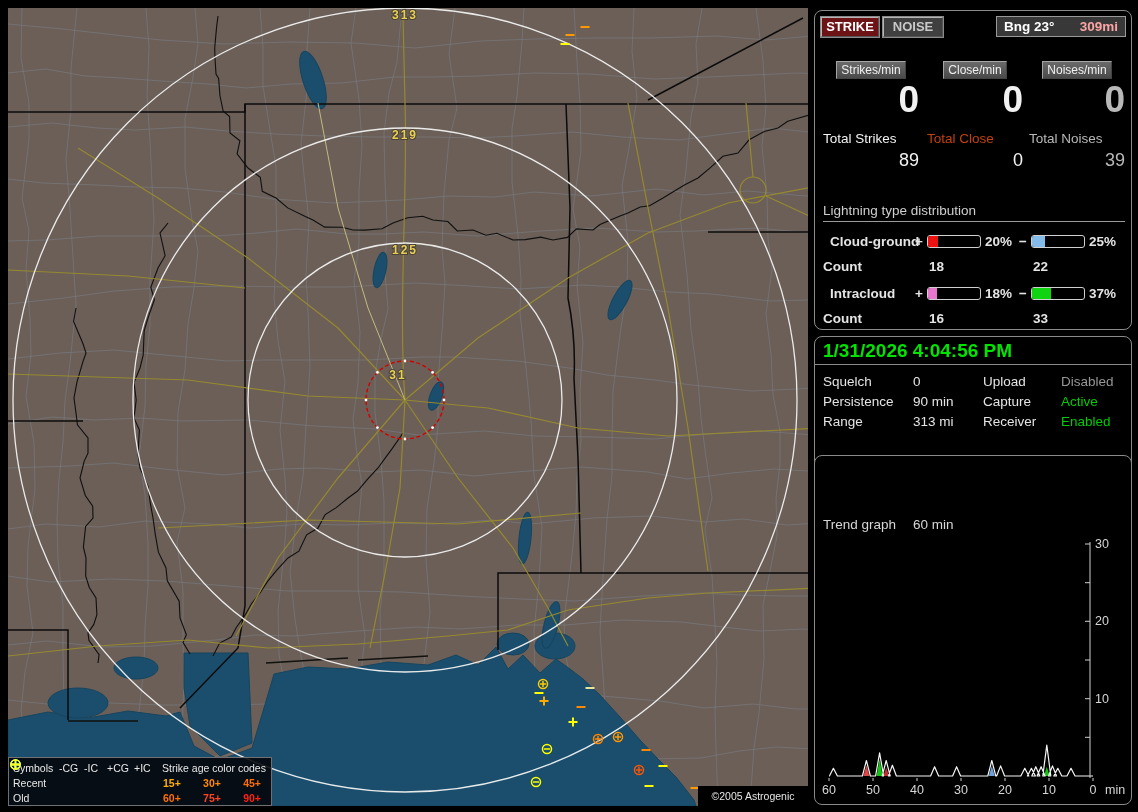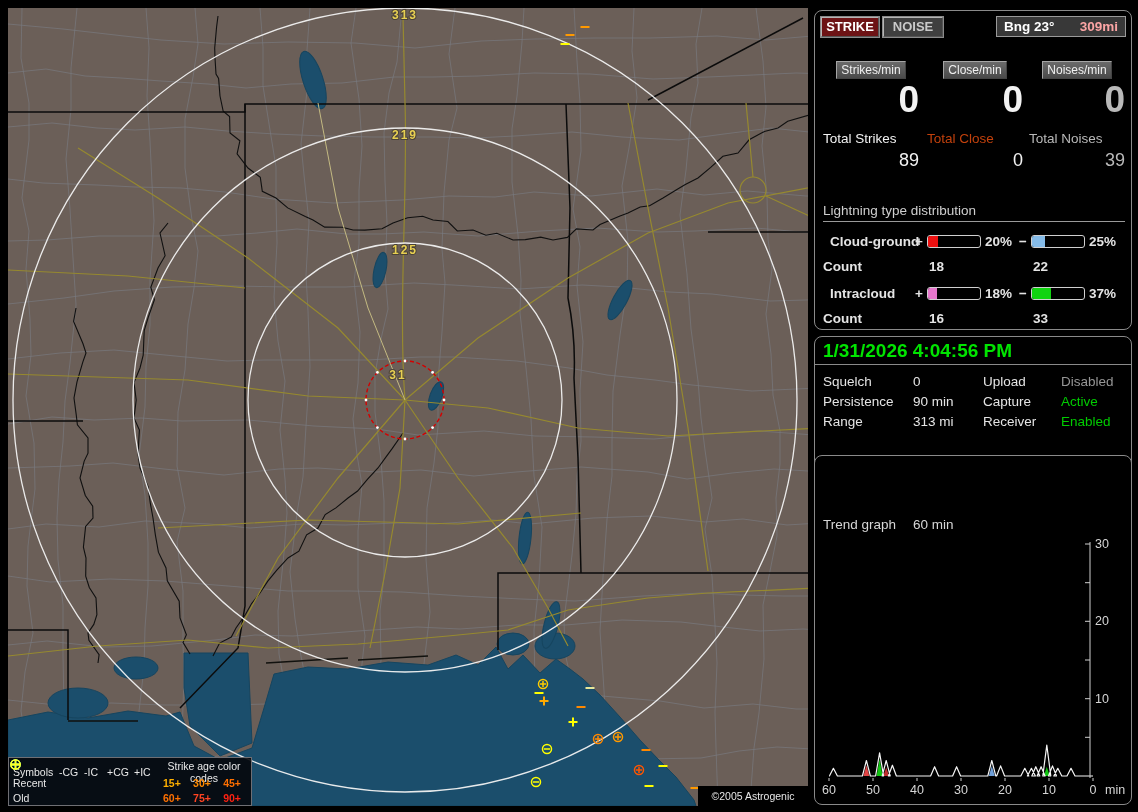--- a/index.html
+++ b/index.html
@@ -16,21 +16,21 @@
   .island{stroke:#11110e;stroke-width:1.6;fill:none;}
   .road{stroke:#96892f;stroke-width:1.2;fill:none;}
   .road2{stroke:#c4ba82;stroke-width:1;fill:none;}
   .ring{stroke:#f2f2f2;stroke-width:1.3;fill:none;opacity:.95;}
   .closering{stroke:#d40000;stroke-width:1.4;fill:none;stroke-dasharray:4 2.5;}
   .ringdot{fill:#ffffff;}
   .ringlabel{fill:#e8d052;font-size:12px;font-weight:bold;letter-spacing:2px;
     paint-order:stroke;stroke:#4a4238;stroke-width:2px;}
 
   
-  #legend{position:absolute;left:0px;top:749px;width:244px;height:49px;background:rgba(5,5,8,.88);
+  #legend{position:absolute;left:0px;top:749px;width:264px;height:49px;background:rgba(5,5,8,.88);
     border:1px solid #6f6f74;box-sizing:border-box;color:#e8e8e8;font-size:10.5px;padding:2px 4px 1px 4px;}
   .lg-row{display:grid;grid-template-columns:46px 25px 23px 27px 27px 1fr;align-items:center;height:15px;}
   .lg-ages{display:flex;justify-content:space-between;padding:0 6px 0 2px;font-weight:bold;}
   .lg-sym{display:flex;align-items:center;}
   .lg-sym svg{display:block;}
 
   #copyright{position:absolute;left:690px;top:778px;width:110px;height:20px;background:#000;
     color:#e6e6e6;font-size:10.5px;text-align:center;line-height:20px;}
 
   

